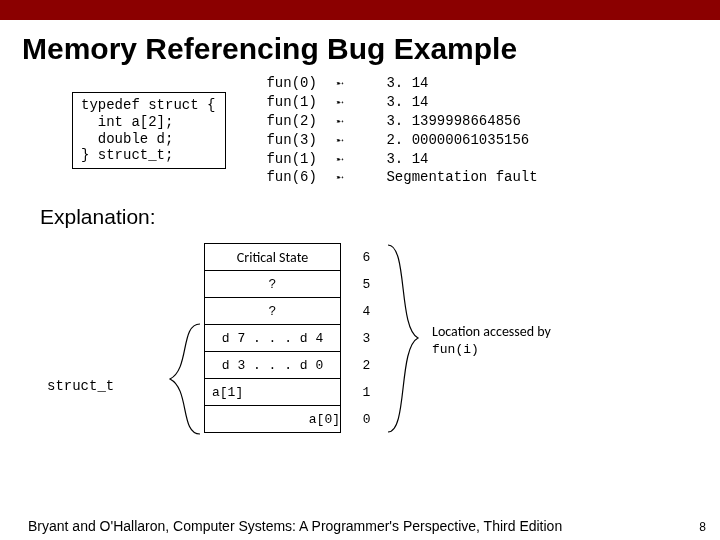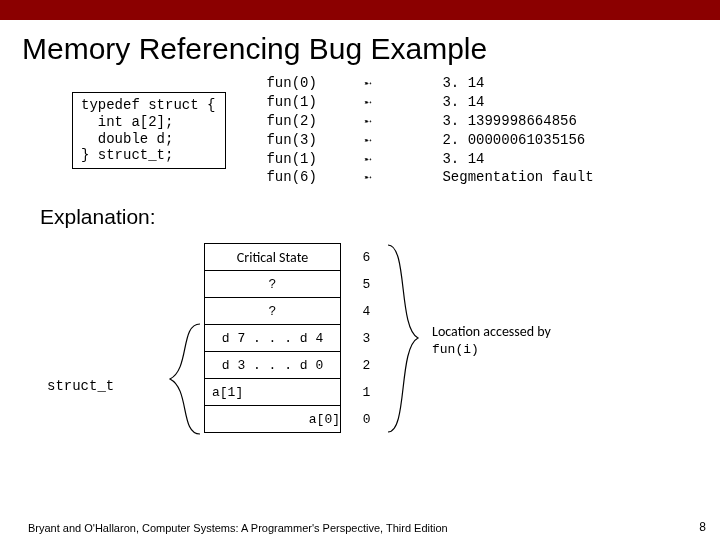--- a/index.html
+++ b/index.html
@@ -11,21 +11,21 @@
     position: relative;
     overflow: hidden;
   }
   .red-bar {
     background: #8b0000;
     height: 20px;
     width: 100%;
   }
   .title {
     font-size: 30px;
-    font-weight: normal;
+    font-weight: bold;
     padding: 12px 22px 8px 22px;
     color: #000;
   }
   .top-row {
     display: flex;
     align-items: center;
     padding-left: 28px;
     gap: 40px;
     margin-left: 44px;
   }
@@ -36,21 +36,21 @@
     font-family: "Courier New", monospace;
     font-size: 14px;
     line-height: 1.2;
     white-space: pre;
   }
   .outputs {
     font-family: "Courier New", monospace;
     font-size: 14px;
     line-height: 1.35;
   }
-  .outputs .row { display: flex; gap: 28px; }
+  .outputs .row { display: flex; }
   .outputs .call { width: 70px; }
   .outputs .arrow { width: 50px; text-align: left; font-size: 12px; color:#000; position: relative; top: 2px;}
   .outputs .val { }
   .explanation {
     font-size: 21px;
     padding: 18px 0 0 40px;
   }
   .diagram-area {
     position: relative;
     margin-top: 14px;
@@ -100,21 +100,21 @@
     top: 80px;
     font-family: "Courier New", monospace;
     font-size: 13px;
     line-height: 1.25;
   }
   .right-note .lbl { font-family: Calibri, Arial, sans-serif; font-size: 14px; }
   .footer {
     position: absolute;
     bottom: 6px;
     left: 8px;
-    font-size: 11px;
+    font-size: 14px;
     color: #000;
     padding-left: 20px;
   }
   .page-num {
     position: absolute;
     bottom: 6px;
     right: 14px;
     font-size: 12px;
   }
   svg.brace {

